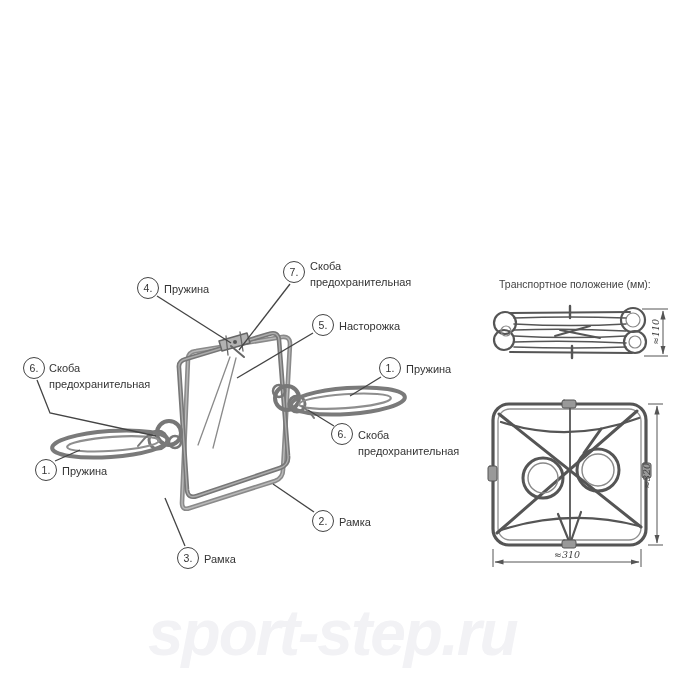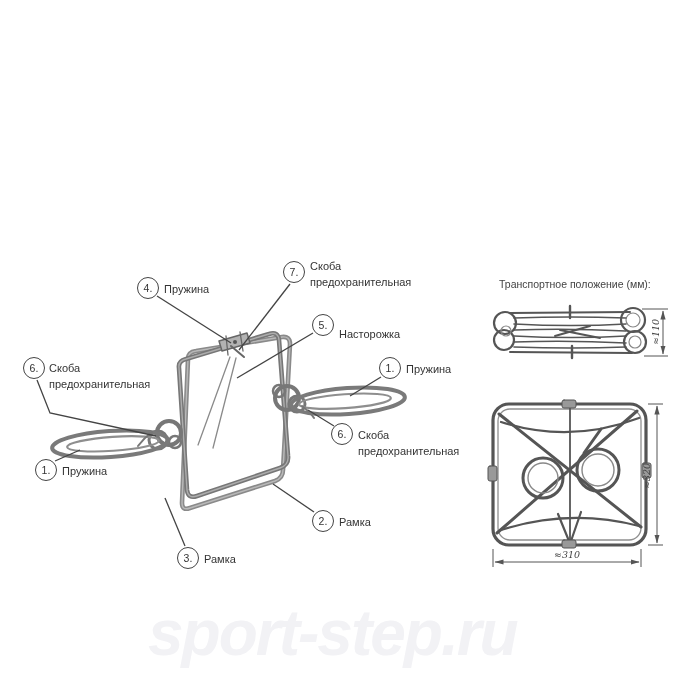--- a/index.html
+++ b/index.html
@@ -165,21 +165,21 @@
   <div class="abs co-num" style="left:312px;top:314px;">5.</div>
   <div class="abs co-num" style="left:23px;top:357px;">6.</div>
   <div class="abs co-num" style="left:35px;top:459px;">1.</div>
   <div class="abs co-num" style="left:379px;top:357px;">1.</div>
   <div class="abs co-num" style="left:331px;top:423px;">6.</div>
   <div class="abs co-num" style="left:312px;top:510px;">2.</div>
   <div class="abs co-num" style="left:177px;top:547px;">3.</div>
 
   <div class="abs co-label" style="left:164px;top:281px;">Пружина</div>
   <div class="abs co-label w112" style="left:310px;top:258px;">Скоба предохранительная</div>
-  <div class="abs co-label" style="left:339px;top:318px;margin-top:8px;">Насторожка</div>
+  <div class="abs co-label" style="left:339px;top:318px;">Насторожка</div>
   <div class="abs co-label w112" style="left:49px;top:360px;">Скоба предохранительная</div>
   <div class="abs co-label" style="left:62px;top:463px;">Пружина</div>
   <div class="abs co-label" style="left:406px;top:361px;">Пружина</div>
   <div class="abs co-label w112" style="left:358px;top:427px;">Скоба предохранительная</div>
   <div class="abs co-label" style="left:339px;top:514px;">Рамка</div>
   <div class="abs co-label" style="left:204px;top:551px;">Рамка</div>
 
 </div>
 
 </body></html>

